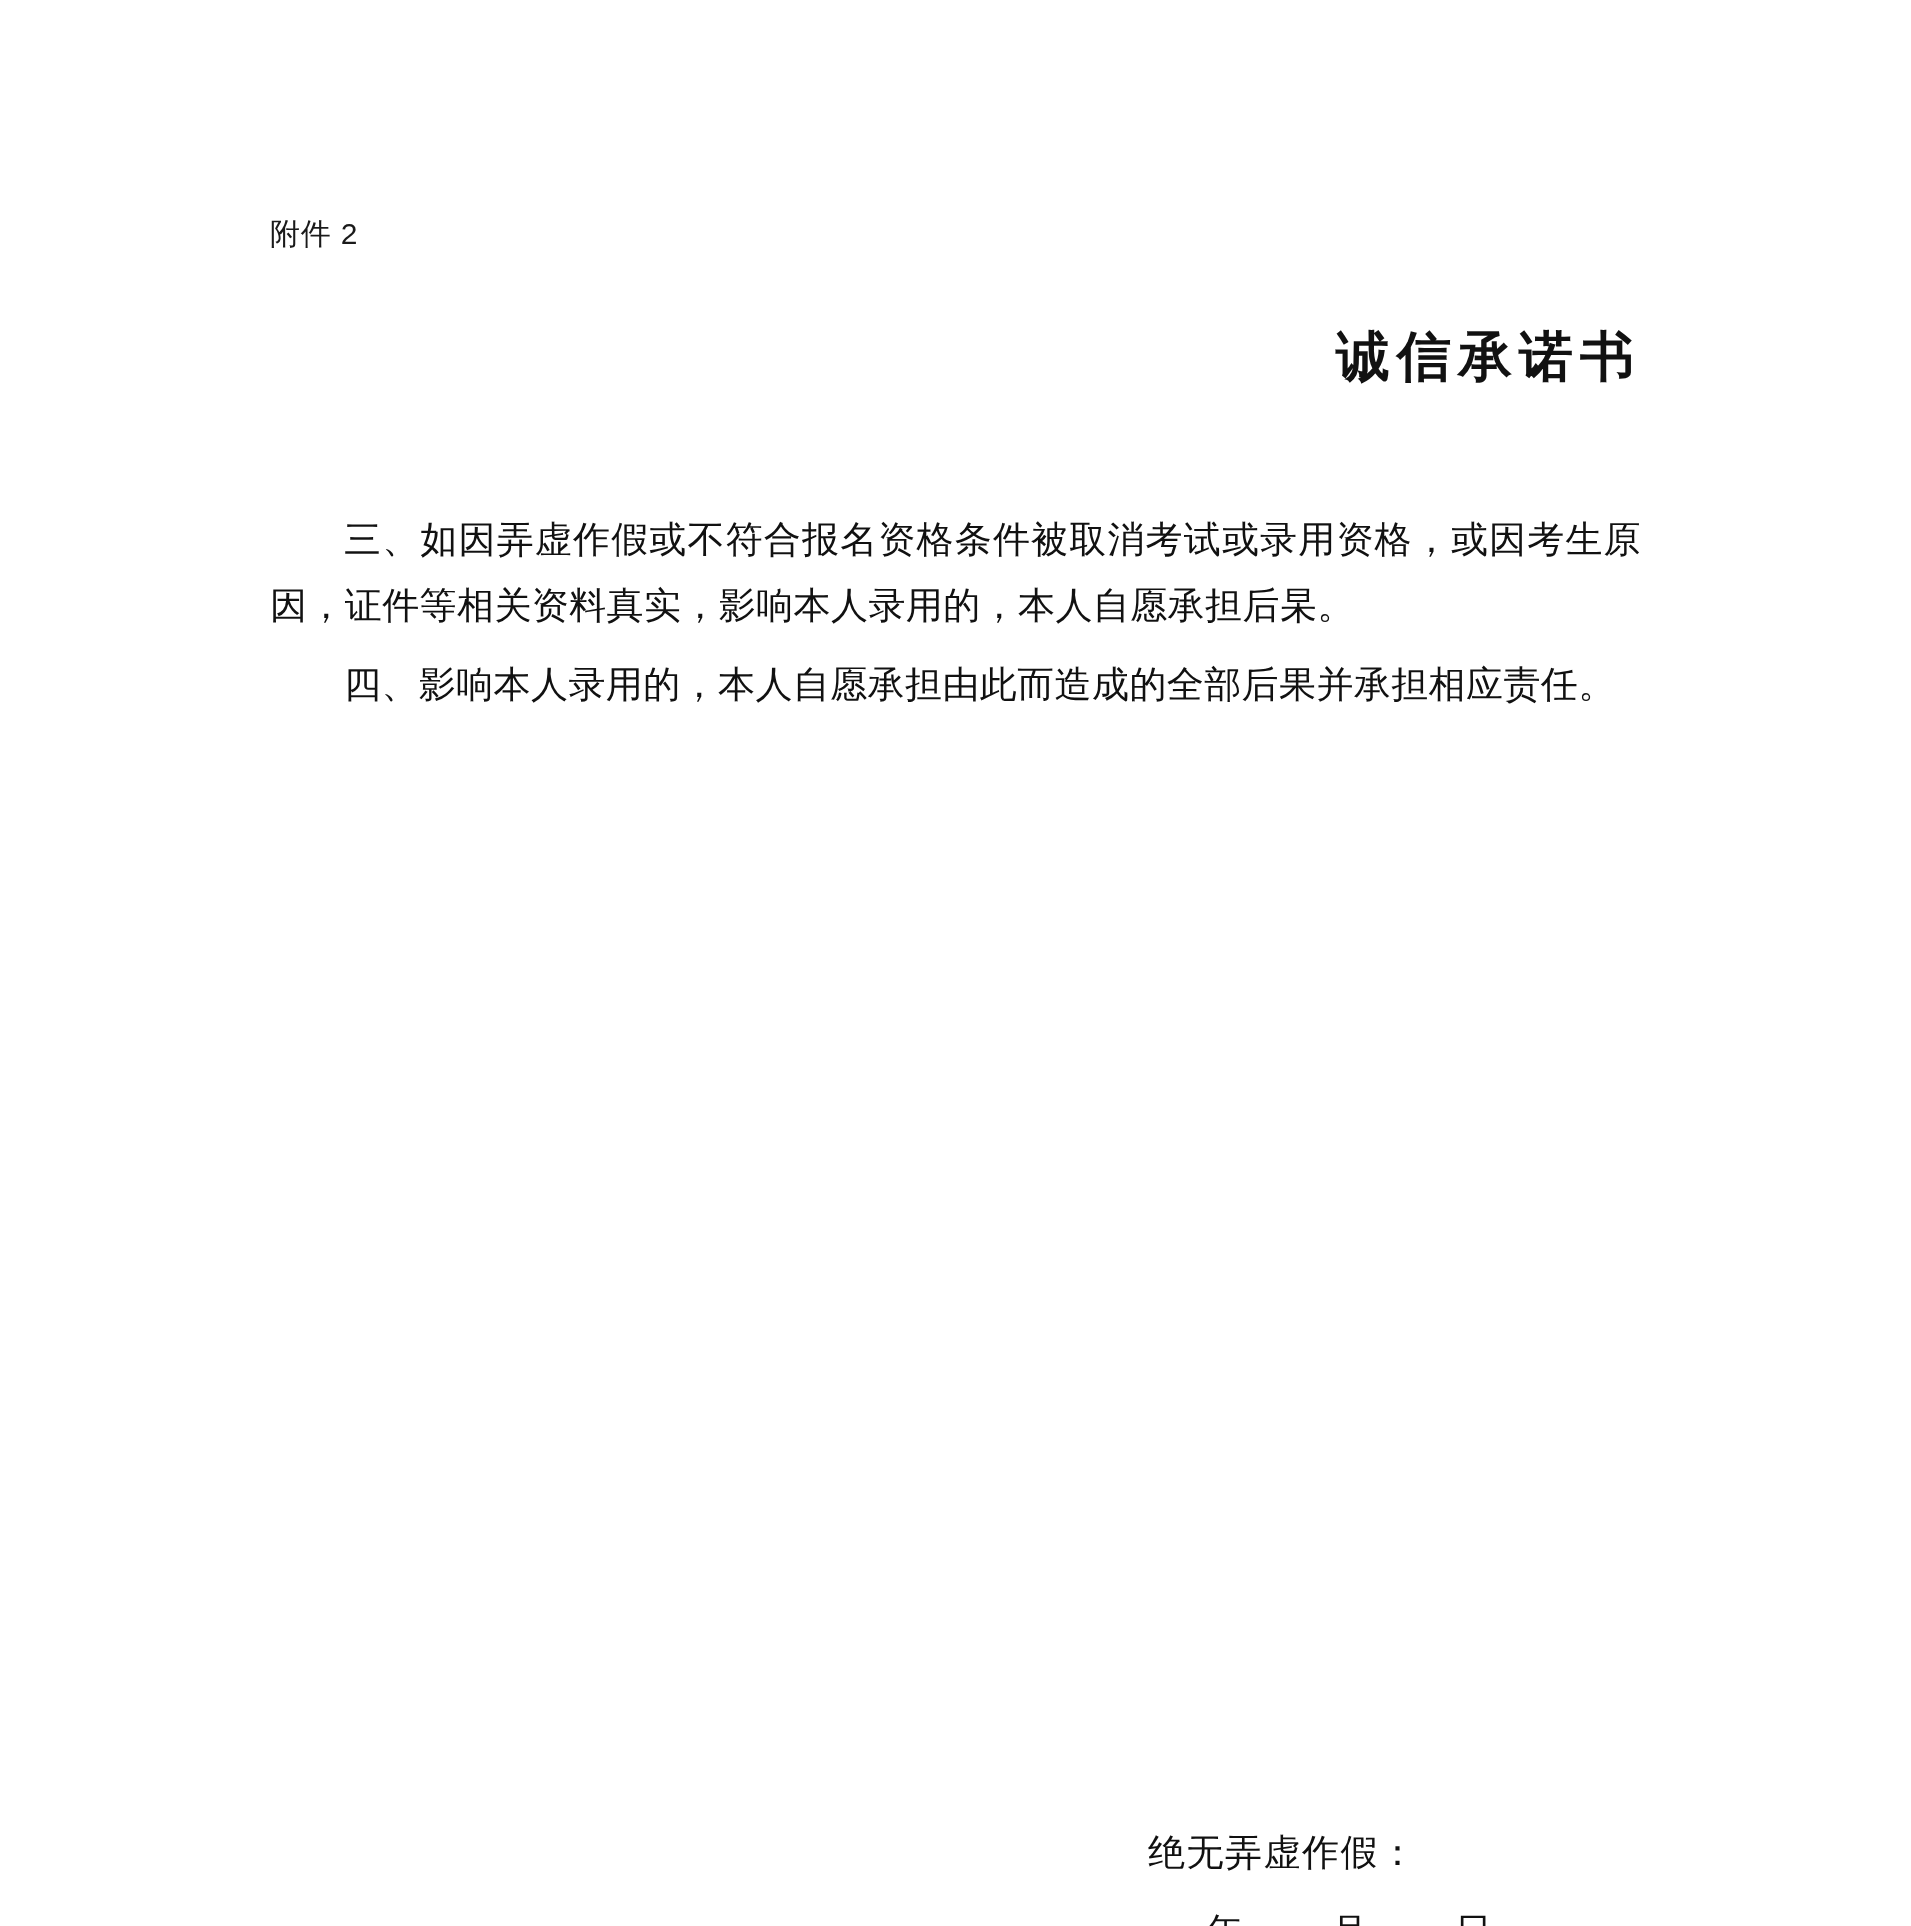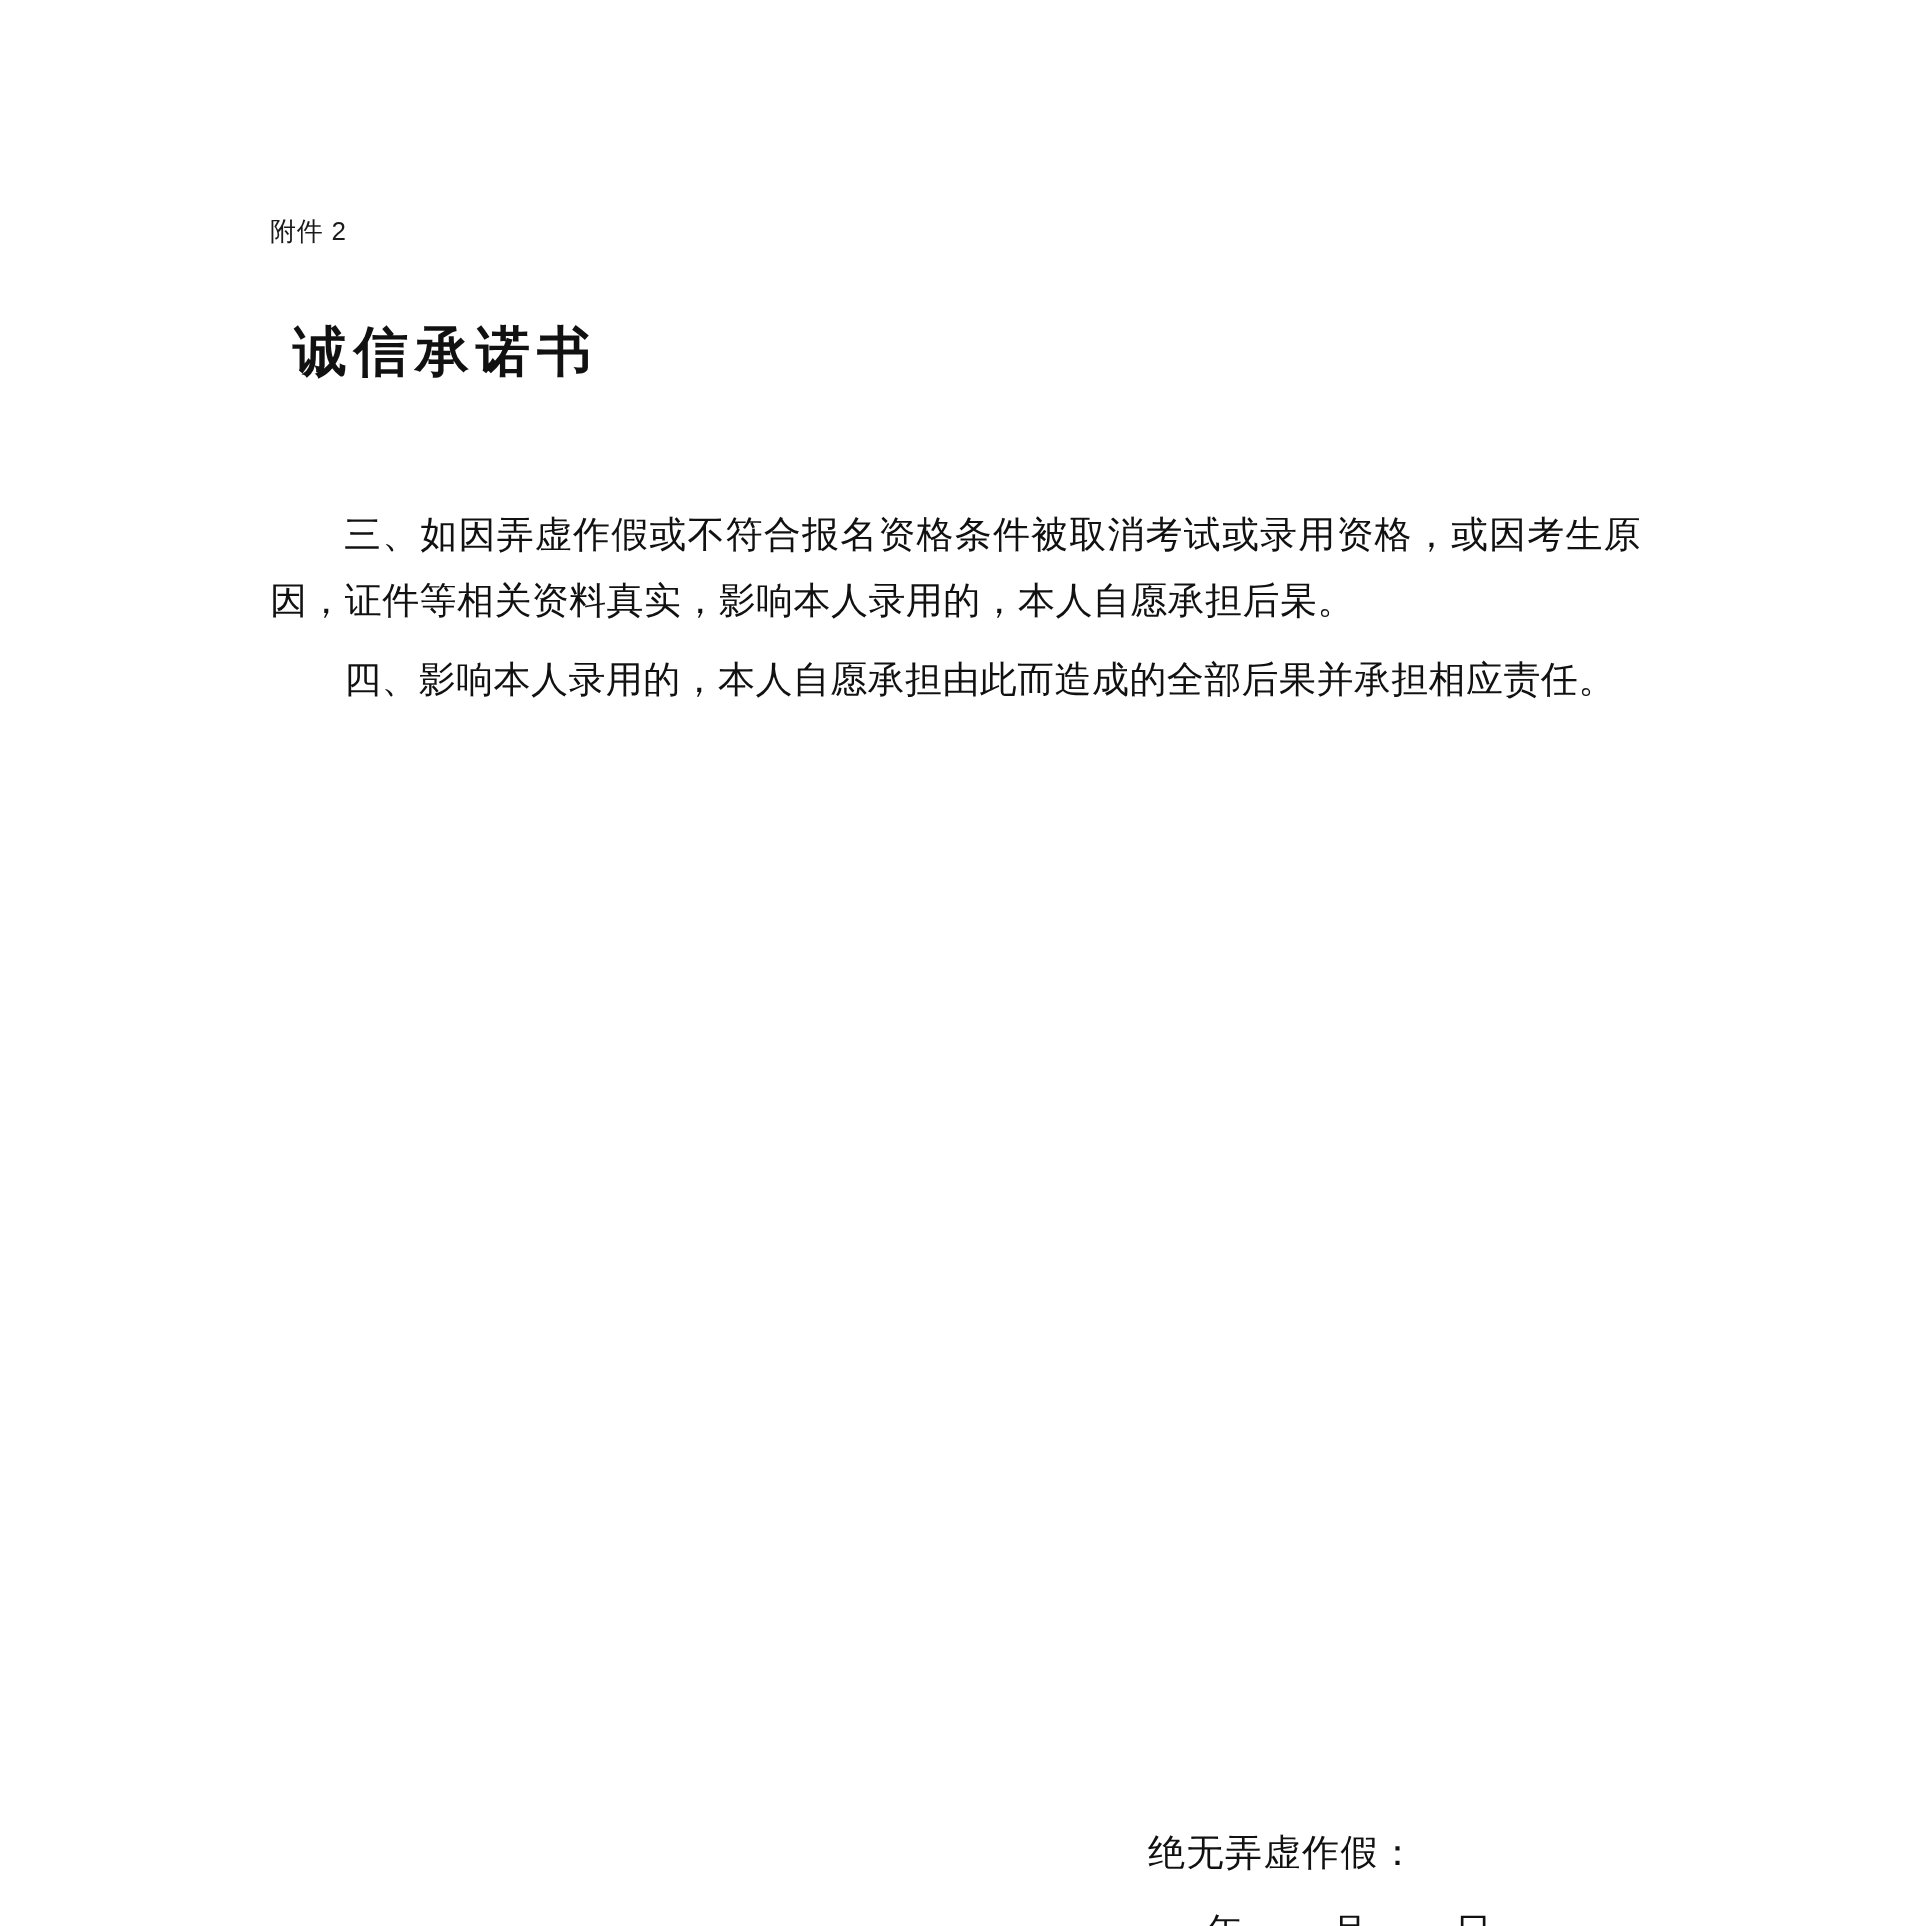--- a/index.html
+++ b/index.html
@@ -20,28 +20,28 @@
     overflow: hidden;
   }
   .content {
     position: absolute;
     left: 270px;
     top: 216px;
     width: 1371px;
   }
   .attachment-label {
     font-family: "Liberation Sans", sans-serif;
-    font-size: 26px;
+    font-size: 30px;
     color: #1a1a1a;
     letter-spacing: 0.8px;
     margin: 0 0 69px 0;
     line-height: 1.2;
   }
   .doc-title {
-    text-align: left;
+    text-align: right;
     font-family: "DejaVu Serif", serif;
     font-size: 54px;
     font-weight: bold;
     letter-spacing: 7px;
     color: #111111;
     margin: 0 0 116px 0;
     line-height: 1.3;
     padding-left: 23px;
   }
   .body-block {

